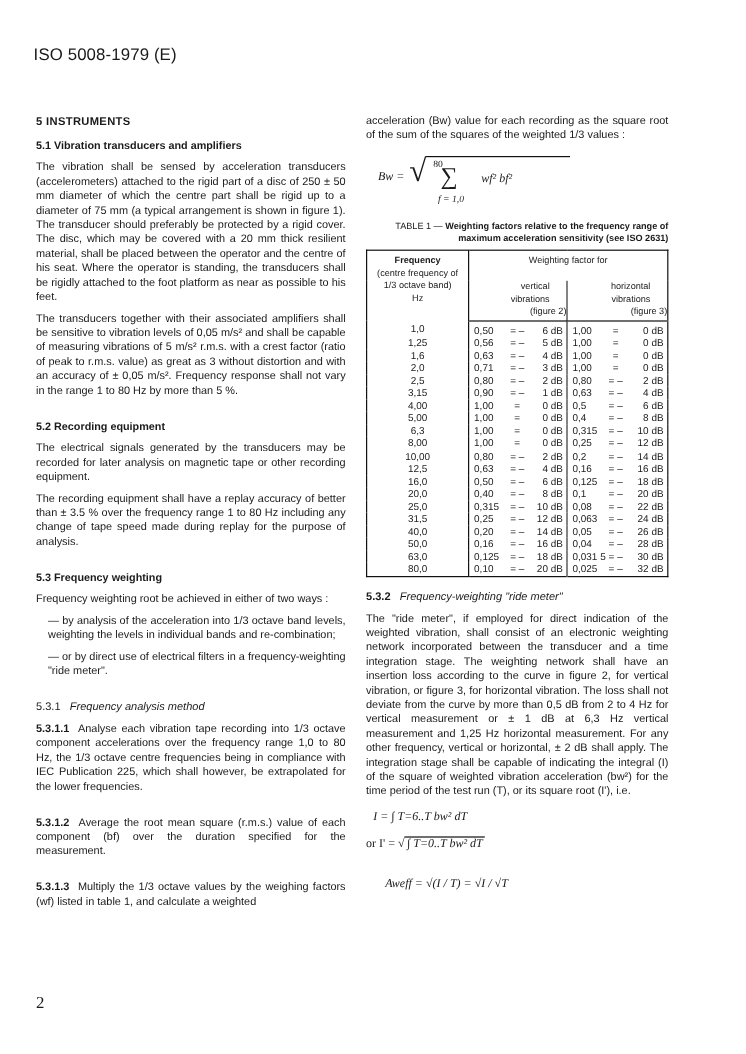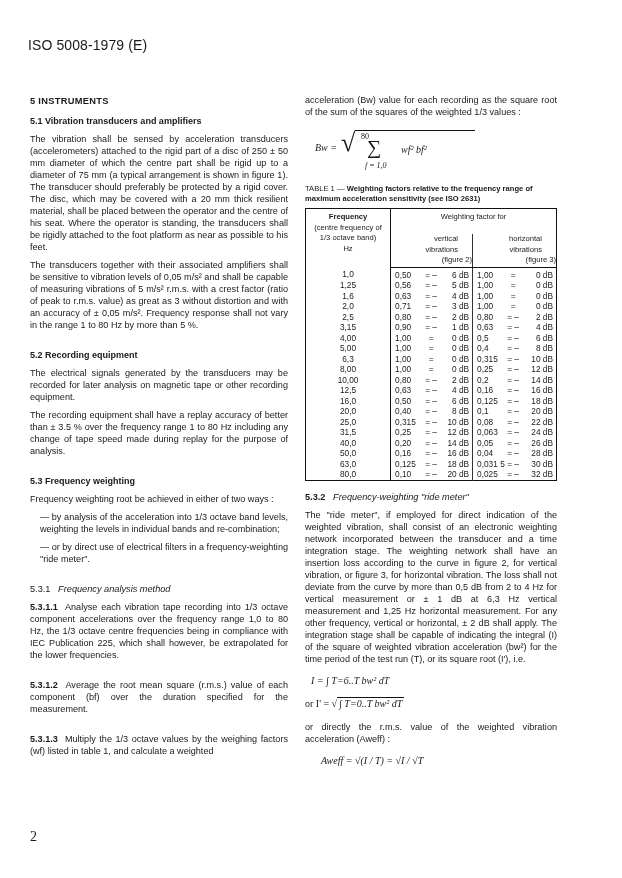--- a/index.html
+++ b/index.html
@@ -17,21 +17,21 @@
     .h-it { font-style: italic; font-size: 9.2px; margin: 0 0 6px 0; }
     .h-it .num { font-style: normal; }
     p { margin: 0; }
     .gap { height: 6px; }
     .gap-l { height: 18px; }
     .dash-item { padding-left: 10px; text-indent: 0; }
     .bold { font-weight: bold; }
     .formula { font-family: "Liberation Serif", serif; font-style: italic; font-size: 10px; position: relative; }
     .page-num { left: 30px; top: 829px; font-size: 14px; font-family: "Liberation Serif", serif; }
 
-    .tbl-caption { text-align: left; font-size: 7.6px; line-height: 10px; margin: 0; }
+    .tbl-caption { text-align: right; font-size: 7.6px; line-height: 10px; margin: 0; }
     .tbl-caption .b { font-weight: bold; }
     table.wt {
       border-collapse: collapse; width: 252px; font-size: 8.3px; line-height: 10.5px;
       border: 1.5px solid #111; margin-top: 4px;
     }
     table.wt th, table.wt td { padding: 0; vertical-align: top; }
     table.wt th { font-weight: normal; font-size: 7.6px; text-align: center; }
     table.wt .c1 { width: 86px; border-right: 1.5px solid #111; text-align: center; }
     table.wt .c2 { width: 82px; border-right: 1px solid #333; }
     table.wt .c3 { width: 84px; }
@@ -475,20 +475,19 @@
     <span>Frequency-weighting "ride meter"</span>
   </div>
   <p>The "ride meter", if employed for direct indication of the weighted vibration, shall consist of an electronic weighting network incorporated between the transducer and a time integration stage. The weighting network shall have an insertion loss according to the curve in figure 2, for vertical vibration, or figure 3, for horizontal vibration. The loss shall not deviate from the curve by more than 0,5 dB from 2 to 4 Hz for vertical measurement or ± 1 dB at 6,3 Hz vertical measurement and 1,25 Hz horizontal measurement. For any other frequency, vertical or horizontal, ± 2 dB shall apply. The integration stage shall be capable of indicating the integral (I) of the square of weighted vibration acceleration (bw²) for the time period of the test run (T), or its square root (I'), i.e.</p>
 
   <div class="formula" style="margin: 10px 0 0 6px; height:16px;">I = ∫ T=6..T  bw² dT</div>
   <div class="formula" style="margin: 6px 0 0 0; height:18px;">
     <span style="font-style:normal;">or I' =</span>
     <span style="font-style:normal;">√</span><span class="sqrt">∫ T=0..T  bw² dT</span>
   </div>
   <div style="height:6px;"></div>
-  <p>or directly the r.m.s. value of the weighted vibration acceleration (Aweff) :</p>
   <div class="formula" style="margin: 10px 0 0 16px; height:24px;">
     <span>Aweff =</span>
     <span>√(I / T) = √I / √T</span>
   </div>
 </div>
 
 <div class="abs page-num">2</div>
 
 </body></html>

